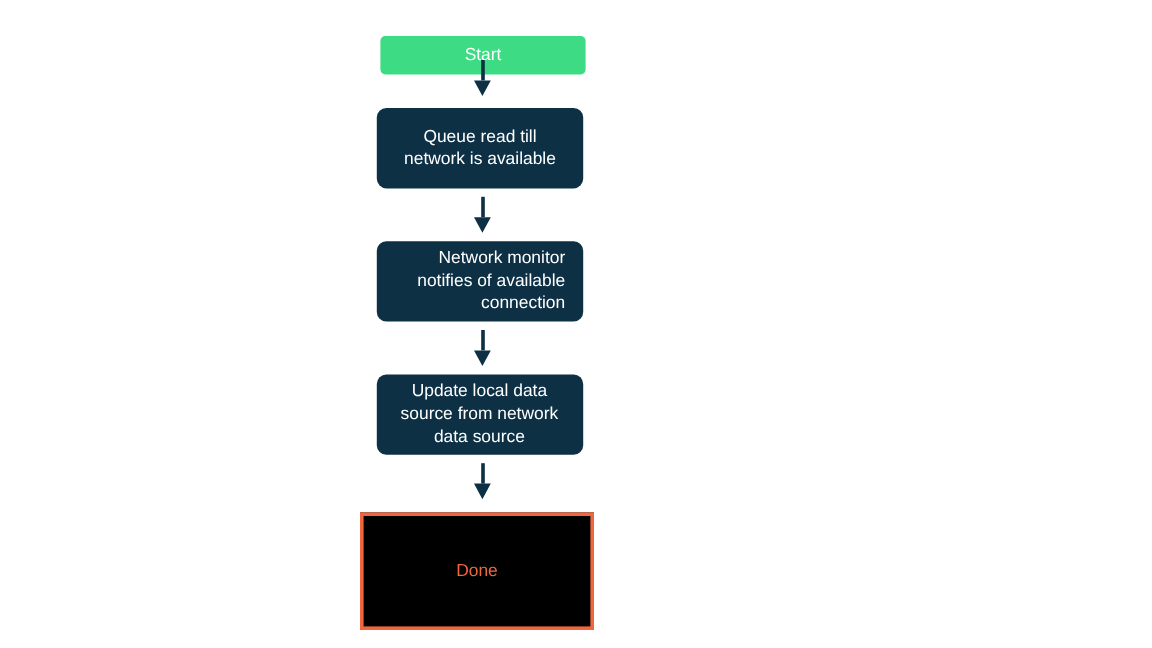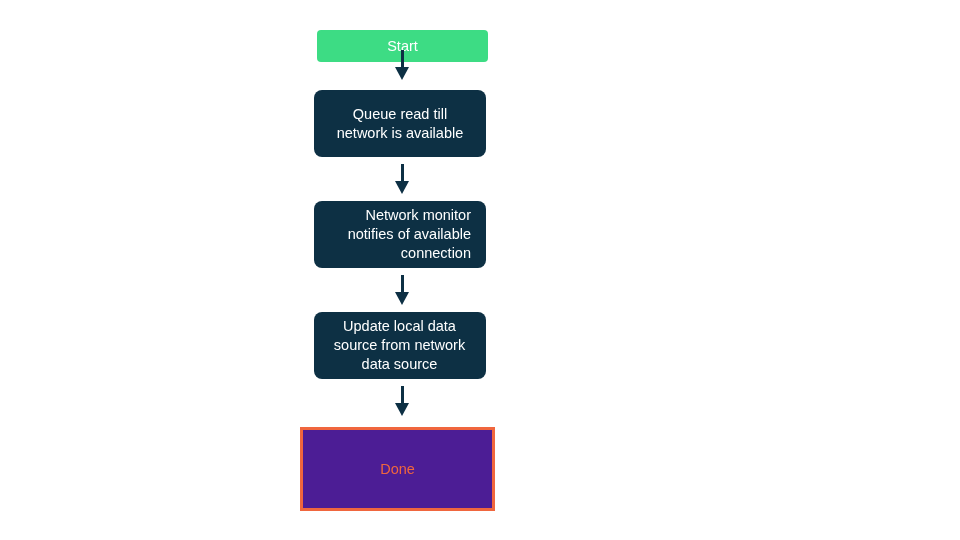--- a/index.html
+++ b/index.html
@@ -39,22 +39,22 @@
     background: #0d3044;
     color: #ffffff;
     border-radius: 8px;
     padding: 0 15px;
   }
   .node-queue   { top: 90px; }
   .node-monitor { top: 201px; text-align: right; }
   .node-update  { top: 312px; padding-left: 14px; }
   .node-done {
     left: 300px; top: 427px;
-    width: 195px; height: 84px;
-    background: #4c1d95;
+    width: 195px; height: 98px;
+    background: #000000;
     border: 3px solid #f0663e;
     color: #f0663e;
     border-radius: 0;
   }
   .arrow {
     position: absolute;
     left: 395px;
     width: 14px;
     height: 30px;
     display: flex;

